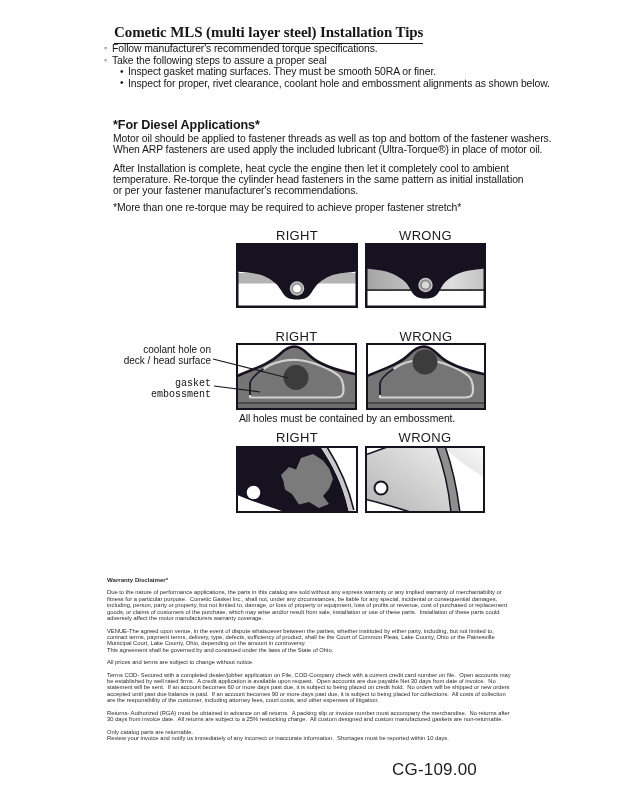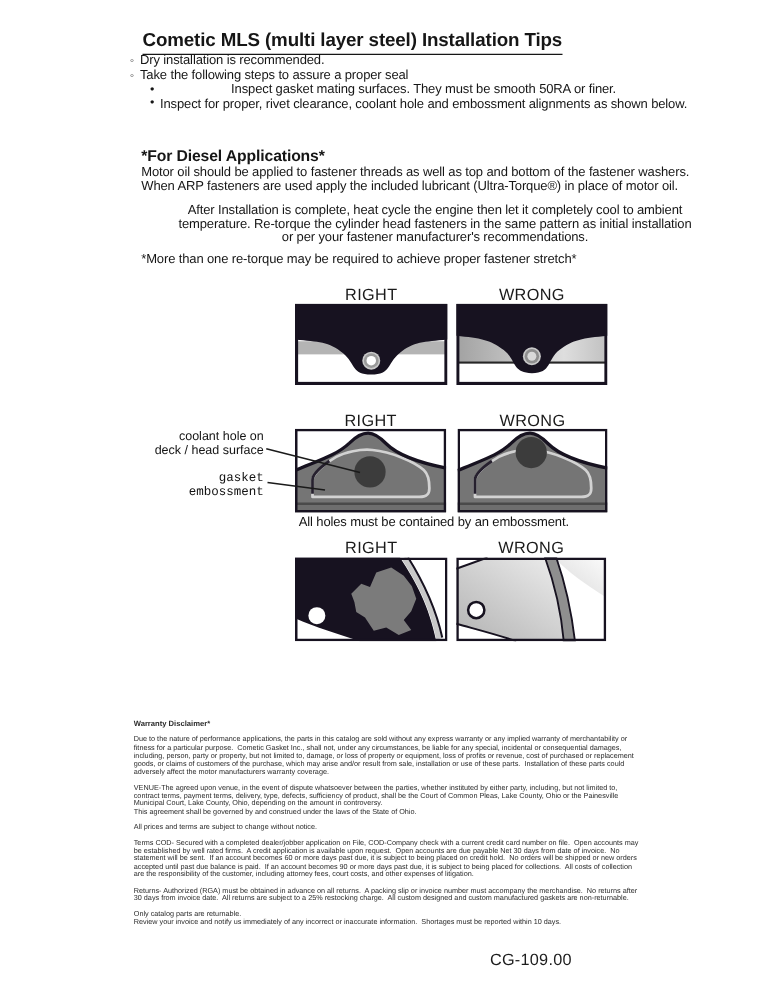--- a/index.html
+++ b/index.html
@@ -3,48 +3,48 @@
 <meta charset="utf-8">
 <style>
   html,body{margin:0;padding:0;background:#ffffff;}
   .page{
     position:relative;width:618px;height:800px;background:#ffffff;overflow:hidden;
     font-family:"Liberation Sans","DejaVu Sans",sans-serif;color:#161616;
   }
   .abs{position:absolute;}
   .title{
     left:114px;top:24px;font-size:15px;font-weight:bold;
-    border-bottom:1.6px solid #161616;padding-bottom:2px;letter-spacing:-0.1px;
+    border-bottom:1.6px solid #161616;padding-bottom:2px;letter-spacing:-0.1px;font-family:Liberation Serif, serif;
   }
   .bullets{left:104px;top:43px;font-size:10.4px;line-height:11.5px;letter-spacing:-0.1px;}
   .b-row{position:relative;padding-left:8px;}
   .b-row::before{content:"◦";position:absolute;left:0;top:0;font-size:9px;}
-  .sb-row{position:relative;padding-left:8px;margin-left:16px;text-align:center;}
+  .sb-row{position:relative;padding-left:8px;margin-left:16px;}
   .sb-row::before{content:"•";position:absolute;left:0;top:-0.5px;font-size:10px;}
   .diesel-heading{left:113px;top:118px;font-size:12.6px;font-weight:bold;letter-spacing:-0.1px;}
   .para{left:113px;font-size:10.4px;line-height:11.2px;white-space:pre-line;letter-spacing:-0.1px;width:470px;}
-  .p1{top:133px;} .p2{top:163px;text-align:center;} .p3{top:202px;}
+  .p1{top:133px;} .p2{top:163px;} .p3{top:202px;}
   .dg-label{font-size:13px;letter-spacing:0.3px;color:#1a1a1a;text-align:center;}
   .dg-caption{font-size:10.4px;letter-spacing:-0.1px;white-space:pre-line;color:#131313;}
   .anno{font-size:10px;line-height:11px;text-align:right;white-space:pre-line;color:#131313;width:102px;}
   .disclaimer{left:107px;top:577px;width:480px;font-size:5.8px;line-height:6.42px;color:#2b2b2b;}
   .disc-h{font-weight:bold;font-size:6.1px;margin:0 0 6px 0;}
   .disc-p{margin:0 0 6px 0;white-space:pre;}
-  .footer-code{left:392px;top:760px;font-size:13px;letter-spacing:0.2px;color:#1d1d1d;}
+  .footer-code{left:392px;top:760px;font-size:17px;letter-spacing:0.2px;color:#1d1d1d;}
   svg{display:block;}
 </style>
 </head>
 <body>
 
 <div class="page">
 
   <div class="abs title">Cometic MLS (multi layer steel) Installation Tips</div>
 
   <div class="abs bullets">
-    <div class="b-row">Dry installation is recommended.</div>
+    <div class="b-row">Follow manufacturer's recommended torque specifications.</div>
     <div class="b-row">Take the following steps to assure a proper seal</div>
     <div class="sb-row">Inspect gasket mating surfaces.  They must be smooth 50RA or finer.</div>
     <div class="sb-row">Inspect for proper, rivet clearance, coolant hole and embossment alignments as shown below.</div>
   </div>
 
   <div class="abs diesel-heading">*For Diesel Applications*</div>
   <div class="abs para p1">Motor oil should be applied to fastener threads as well as top and bottom of the fastener washers.
 When ARP fasteners are used apply the included lubricant (Ultra-Torque®) in place of motor oil.</div>
   <div class="abs para p2">After Installation is complete, heat cycle the engine then let it completely cool to ambient
 temperature. Re-torque the cylinder head fasteners in the same pattern as initial installation

